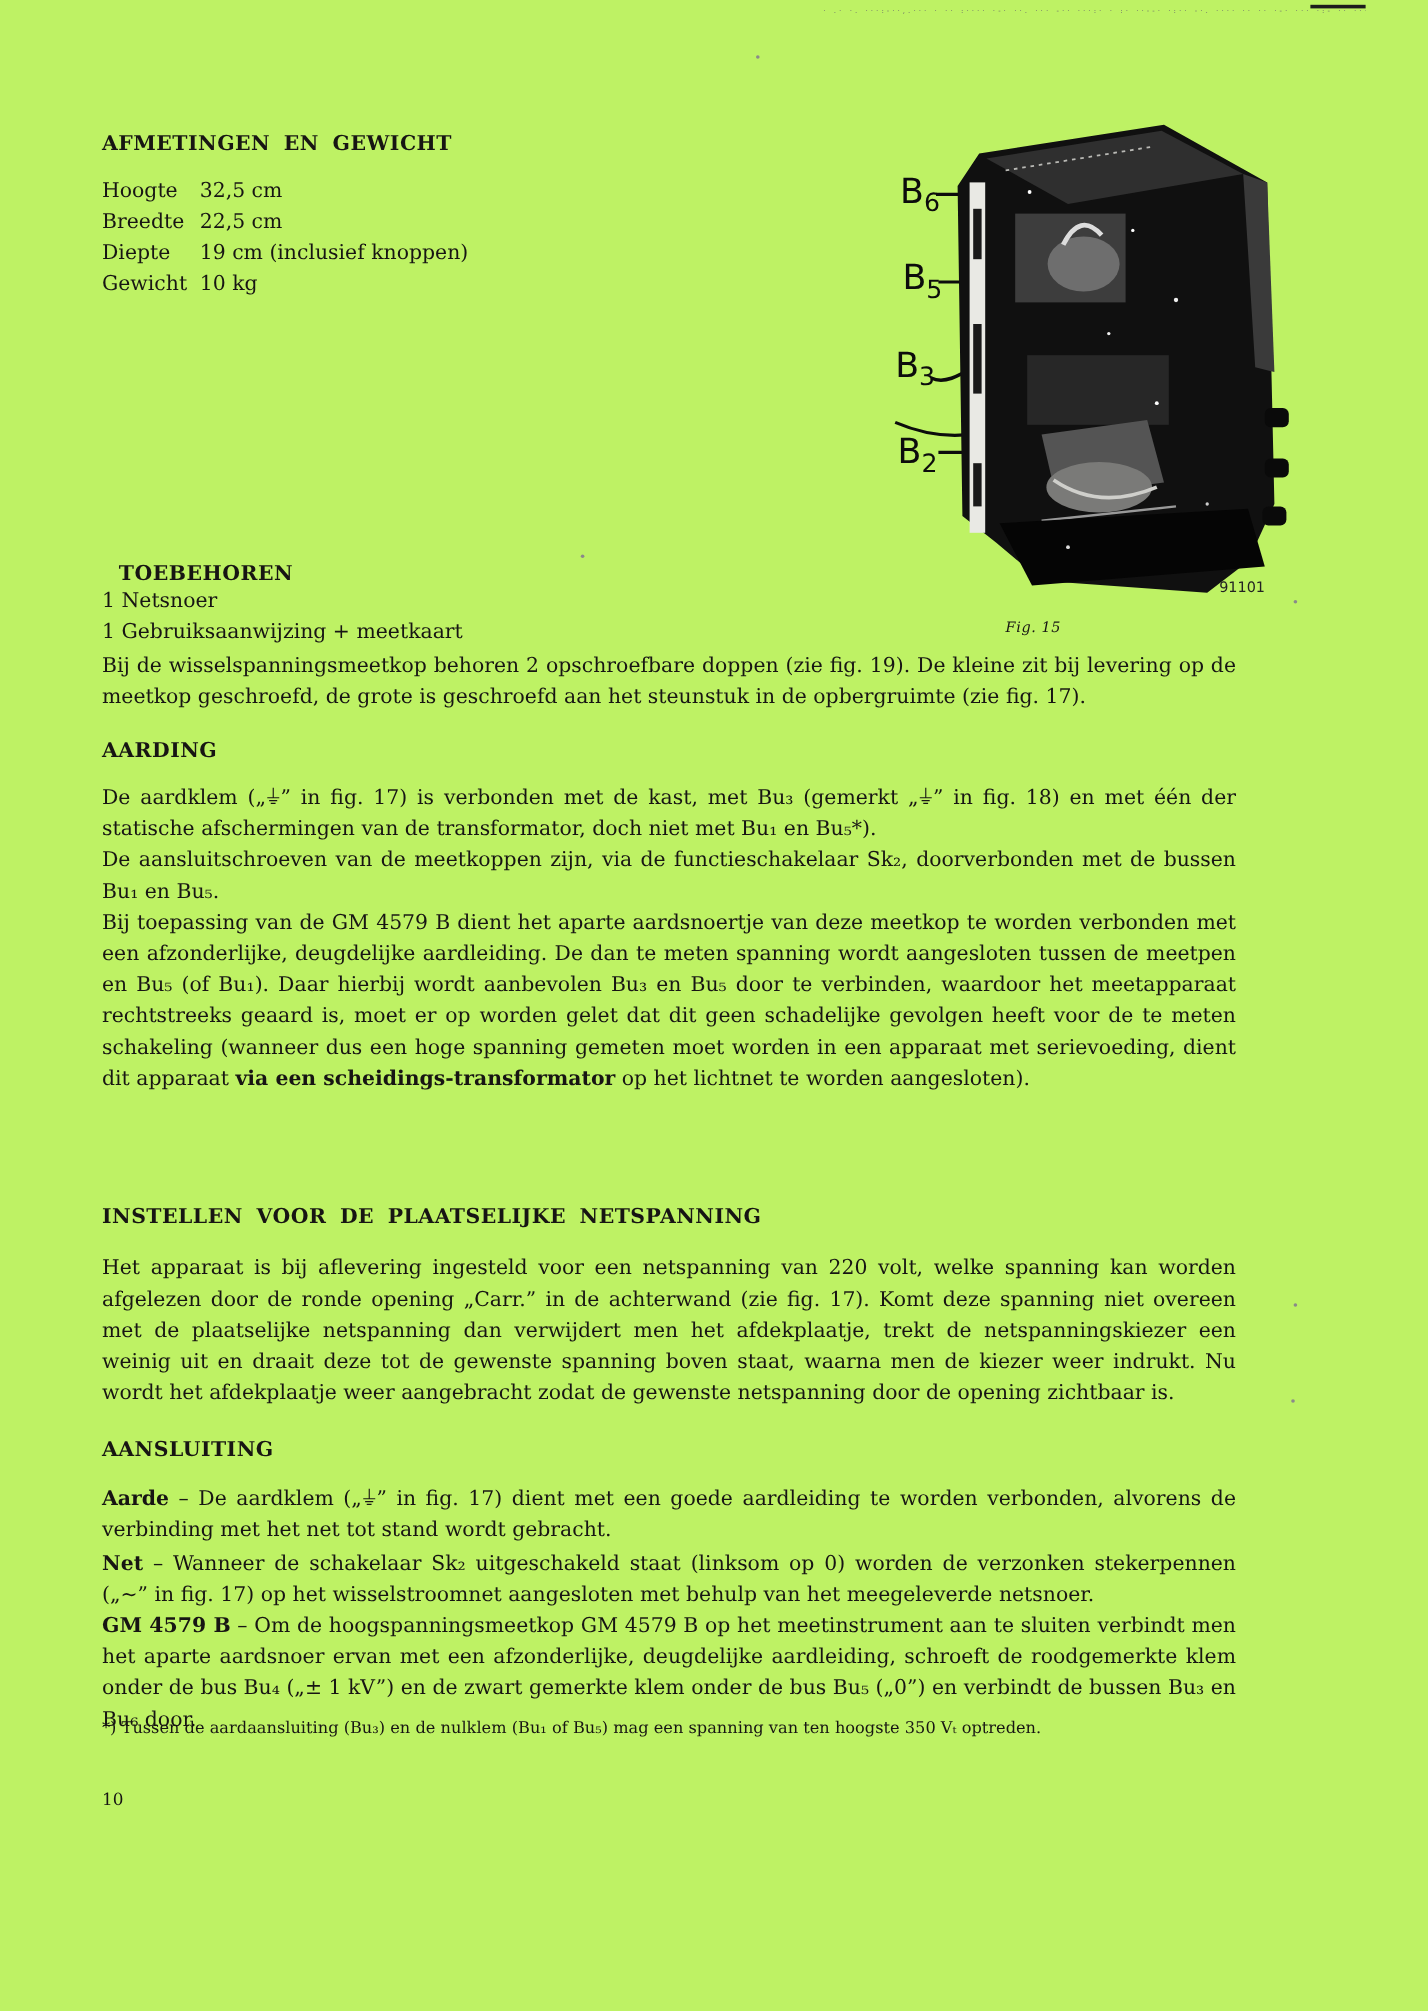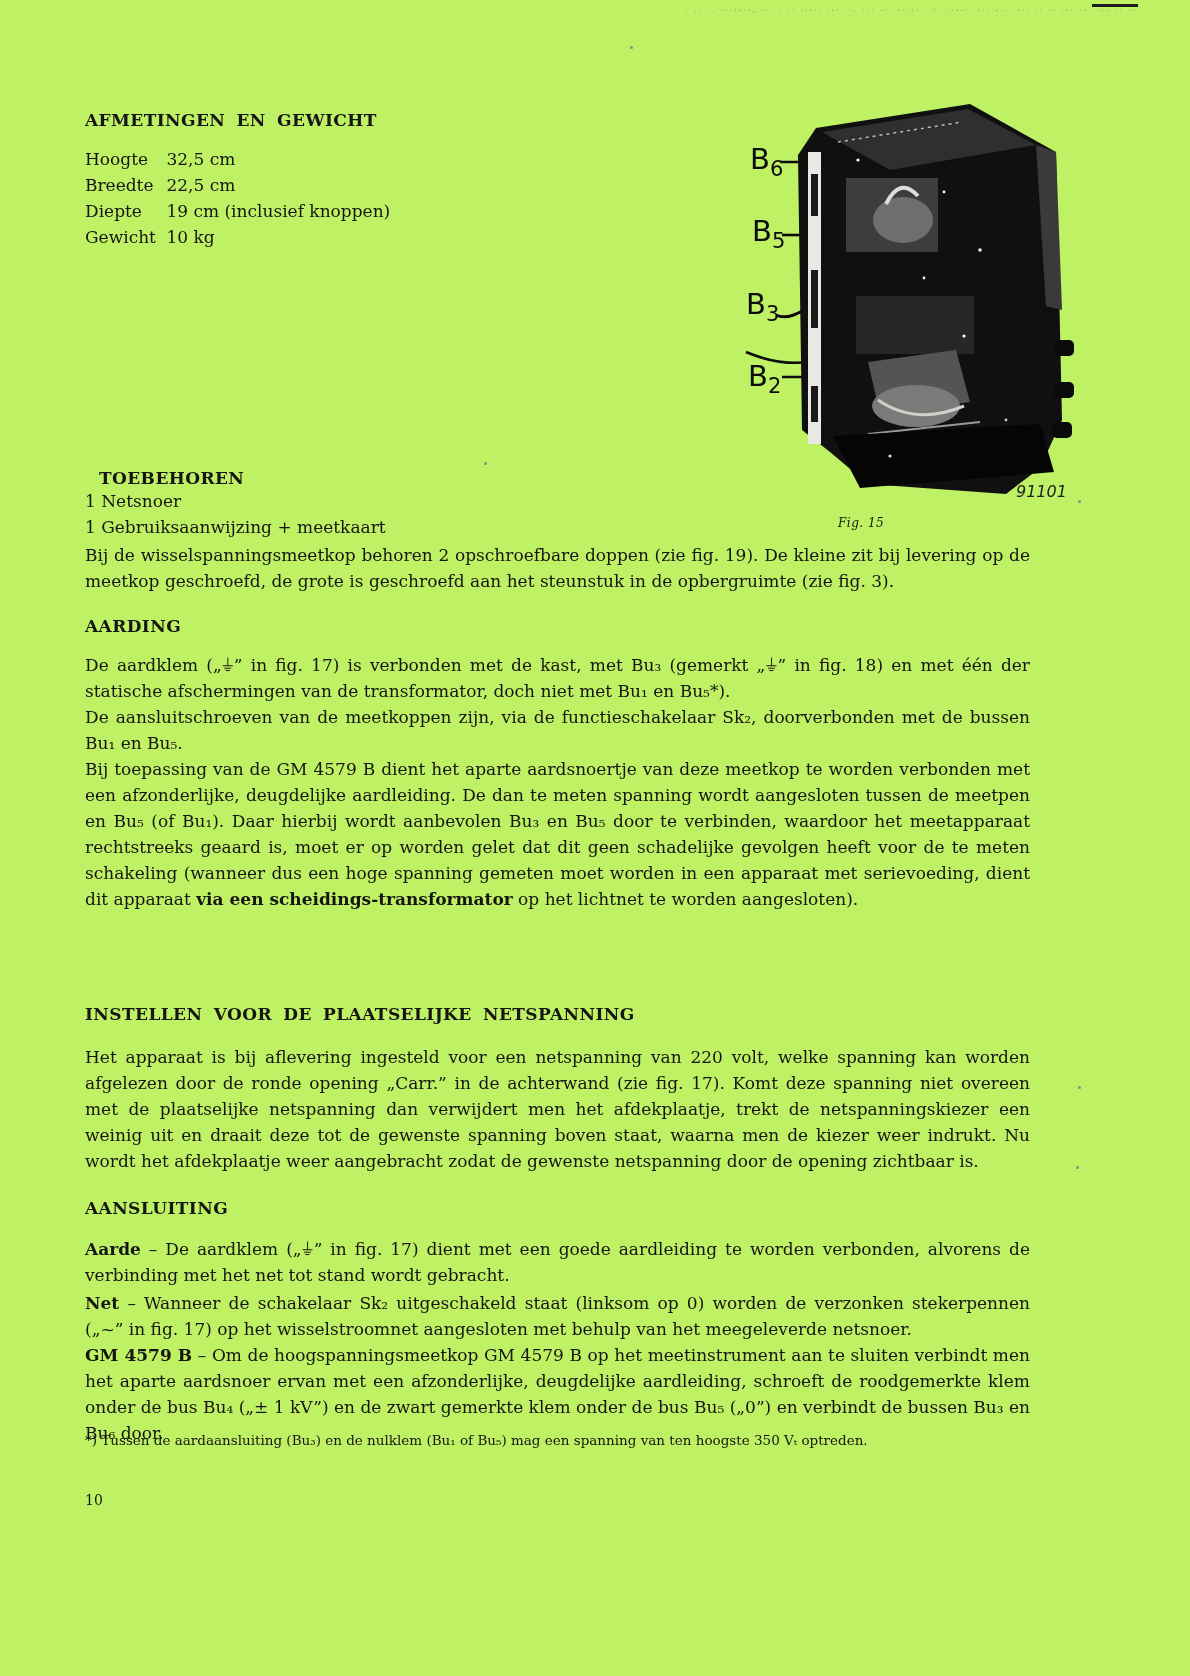--- a/index.html
+++ b/index.html
@@ -14,21 +14,21 @@
   .body-text{font-size:17px;line-height:26px;text-align:justify;}
   .line-text{font-size:17px;line-height:26px;}
   p.p0{margin:0;}
   .title-main{font-size:23px;font-weight:bold;letter-spacing:1.5px;text-align:center;}
   .seg-b{font-weight:bold;}
   .spec-row{font-size:17px;line-height:26px;}
   .spec-row .k{display:inline-block;width:76px;}
   .fig-label{font-family:"DejaVu Sans",sans-serif;font-size:29px;line-height:1;color:#0c0c0c;}
   .fig-label sub{font-size:21px;line-height:1;vertical-align:-7px;}
   .fig-caption{font-style:italic;font-size:12px;letter-spacing:.5px;}
-  .photo-code{font-family:"DejaVu Sans",sans-serif;font-size:16px;color:#222;font-style:italic;}
+  .photo-code{font-family:"DejaVu Sans",sans-serif;font-size:12px;color:#222;}
   .noise{font-size:6px;letter-spacing:2.5px;color:#6b6b6b;white-space:nowrap;overflow:hidden;}
   .artifact-line{background:#1c1c1c;}
   .footnote{font-size:13.5px;line-height:20px;}
   .pagenum{font-size:14px;}
   .speck{position:absolute;width:3px;height:3px;background:#8a8a8a;border-radius:50%;}
 </style>
 </head>
 <body>
 
 <div class="page">
@@ -115,21 +115,21 @@
     </div>
     <div class="abs photo-code" style="left:298px;top:382px;">91101</div>
     <div class="abs fig-caption" style="left:120px;top:416px;">Fig. 15</div>
   </div>
 
   <div class="abs h-sec" style="left:99px;top:452px;margin-top:16px;">TOEBEHOREN</div>
   <div class="abs" style="left:85px;top:488px;">
     <div class="line-text">1 Netsnoer</div>
     <div class="line-text">1 Gebruiksaanwijzing + meetkaart</div>
   </div>
-  <div class="abs body-text" style="left:85px;top:542px;width:945px;">Bij de wisselspanningsmeetkop behoren 2 opschroefbare doppen (zie fig. 19). De kleine zit bij levering op de meetkop geschroefd, de grote is geschroefd aan het steunstuk in de opbergruimte (zie fig. 3).</div>
+  <div class="abs body-text" style="left:85px;top:542px;width:945px;">Bij de wisselspanningsmeetkop behoren 2 opschroefbare doppen (zie fig. 19). De kleine zit bij levering op de meetkop geschroefd, de grote is geschroefd aan het steunstuk in de opbergruimte (zie fig. 17).</div>
 
   <div class="abs h-sec" style="left:85px;top:616px;">AARDING</div>
   <div class="abs" style="left:85px;top:652px;width:945px;">
     <p class="p0 body-text">De aardklem („⏚” in fig. 17) is verbonden met de kast, met Bu₃ (gemerkt „⏚” in fig. 18) en met één der statische afschermingen van de transformator, doch niet met Bu₁ en Bu₅*).</p>
     <p class="p0 body-text">De aansluitschroeven van de meetkoppen zijn, via de functieschakelaar Sk₂, doorverbonden met de bussen Bu₁ en Bu₅.</p>
     <p class="p0 body-text"><span>Bij toepassing van de GM 4579 B dient het aparte aardsnoertje van deze meetkop te worden verbonden met een afzonderlijke, deugdelijke aardleiding. De dan te meten spanning wordt aangesloten tussen de meetpen en Bu₅ (of Bu₁). Daar hierbij wordt aanbevolen Bu₃ en Bu₅ door te verbinden, waardoor het meetapparaat rechtstreeks geaard is, moet er op worden gelet dat dit geen schadelijke gevolgen heeft voor de te meten schakeling (wanneer dus een hoge spanning gemeten moet worden in een apparaat met serievoeding, dient dit apparaat </span><span class="seg-b">via een scheidings-transformator</span><span> op het lichtnet te worden aangesloten).</span></p>
   </div>
 
 
   <div class="abs h-sec" style="left:85px;top:1004px;">INSTELLEN VOOR DE PLAATSELIJKE NETSPANNING</div>

